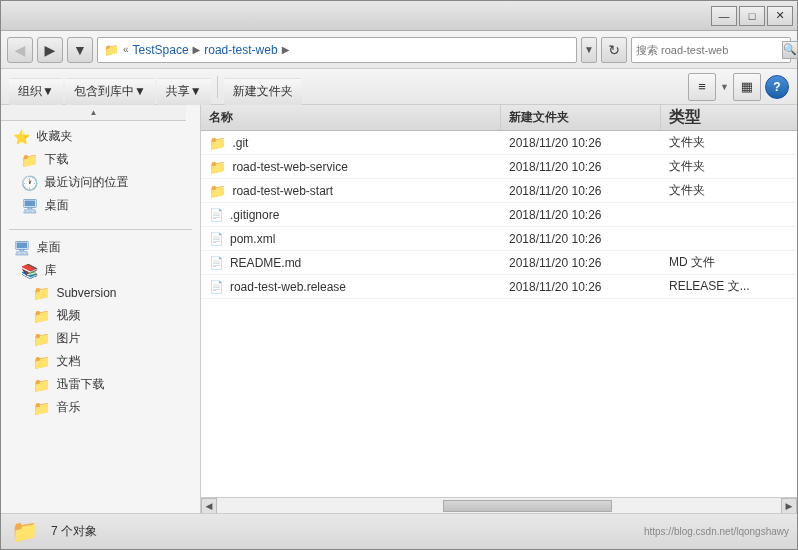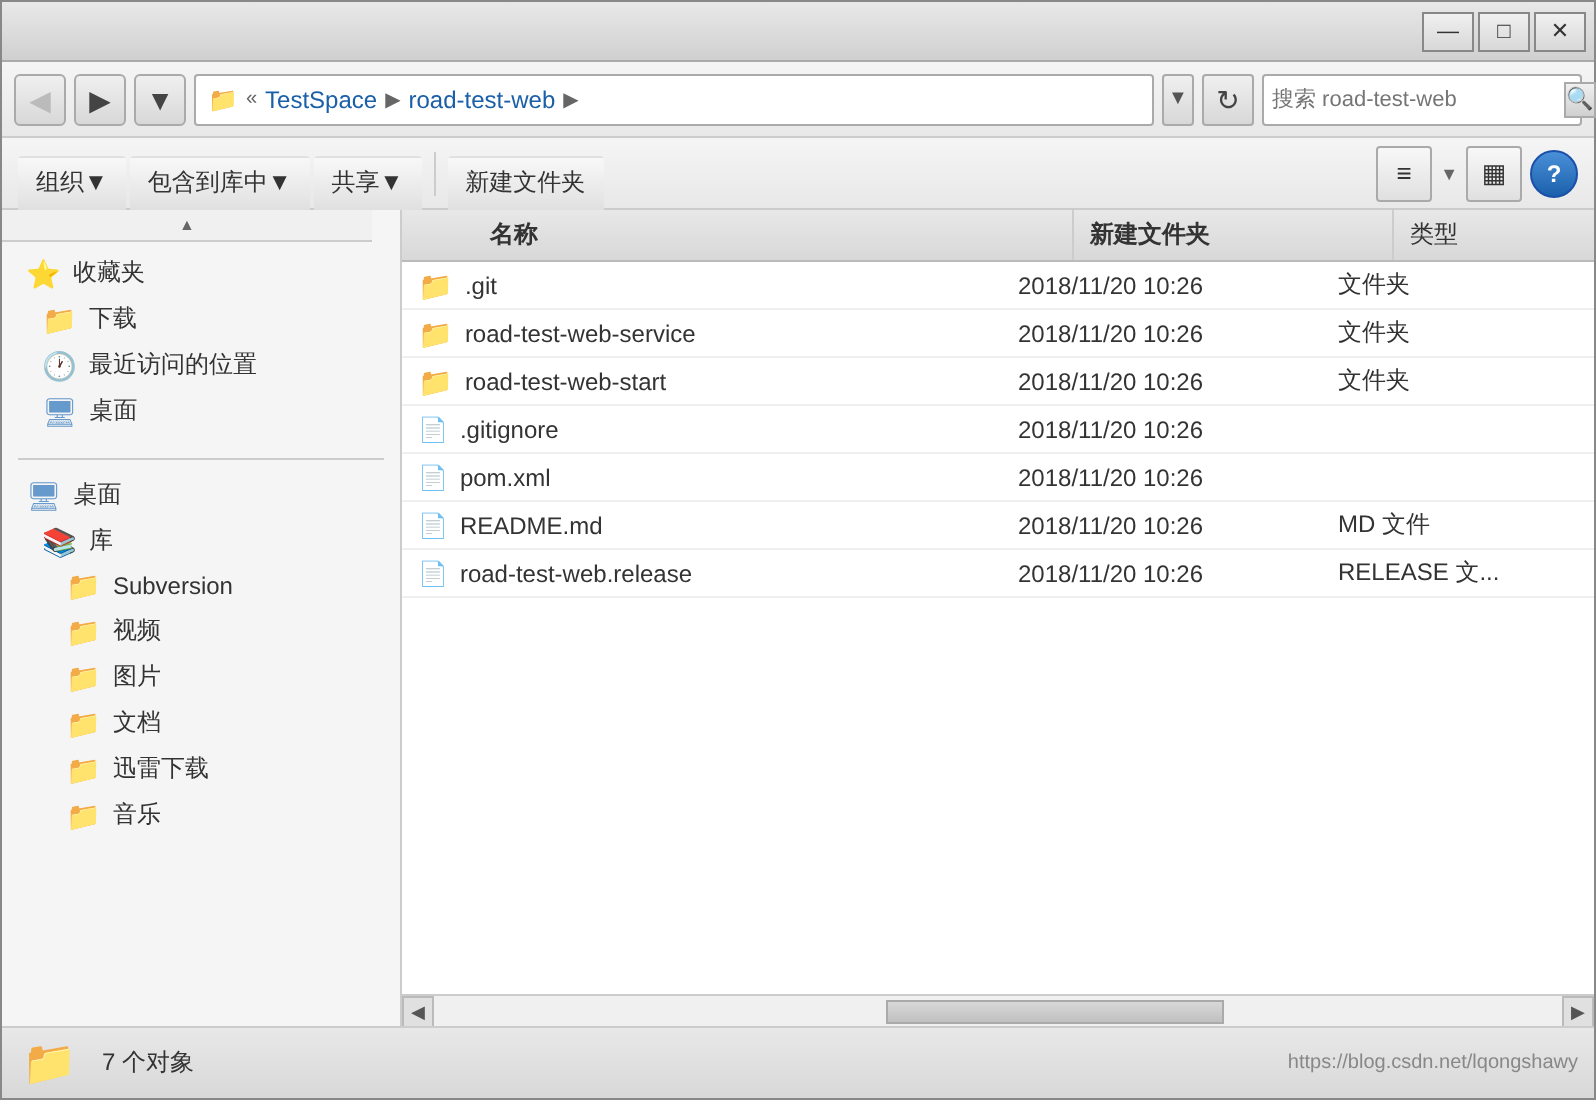--- a/index.html
+++ b/index.html
@@ -286,21 +286,20 @@
       flex-direction: column;
       overflow: hidden;
     }
     .column-header {
       height: 26px;
       background: linear-gradient(to bottom, #e8e8e8, #d8d8d8);
       display: flex;
       align-items: center;
       border-bottom: 1px solid #bbb;
       flex-shrink: 0;
-      padding-left: 36px;
     }
     .col-name {
       width: 300px;
       padding: 0 8px;
       font-size: 12px;
       font-weight: bold;
       color: #333;
       border-right: 1px solid #ccc;
       height: 100%;
       display: flex;
@@ -313,22 +312,22 @@
       font-weight: bold;
       color: #333;
       border-right: 1px solid #ccc;
       height: 100%;
       display: flex;
       align-items: center;
     }
     .col-type {
       flex: 1;
       padding: 0 8px;
-      font-size: 12px;
-      font-weight: normal;
+      font-size: 16px;
+      font-weight: bold;
       color: #333;
       height: 100%;
       display: flex;
       align-items: center;
     }
     .file-list {
       flex: 1;
       overflow-y: auto;
       overflow-x: hidden;
       background: white;

